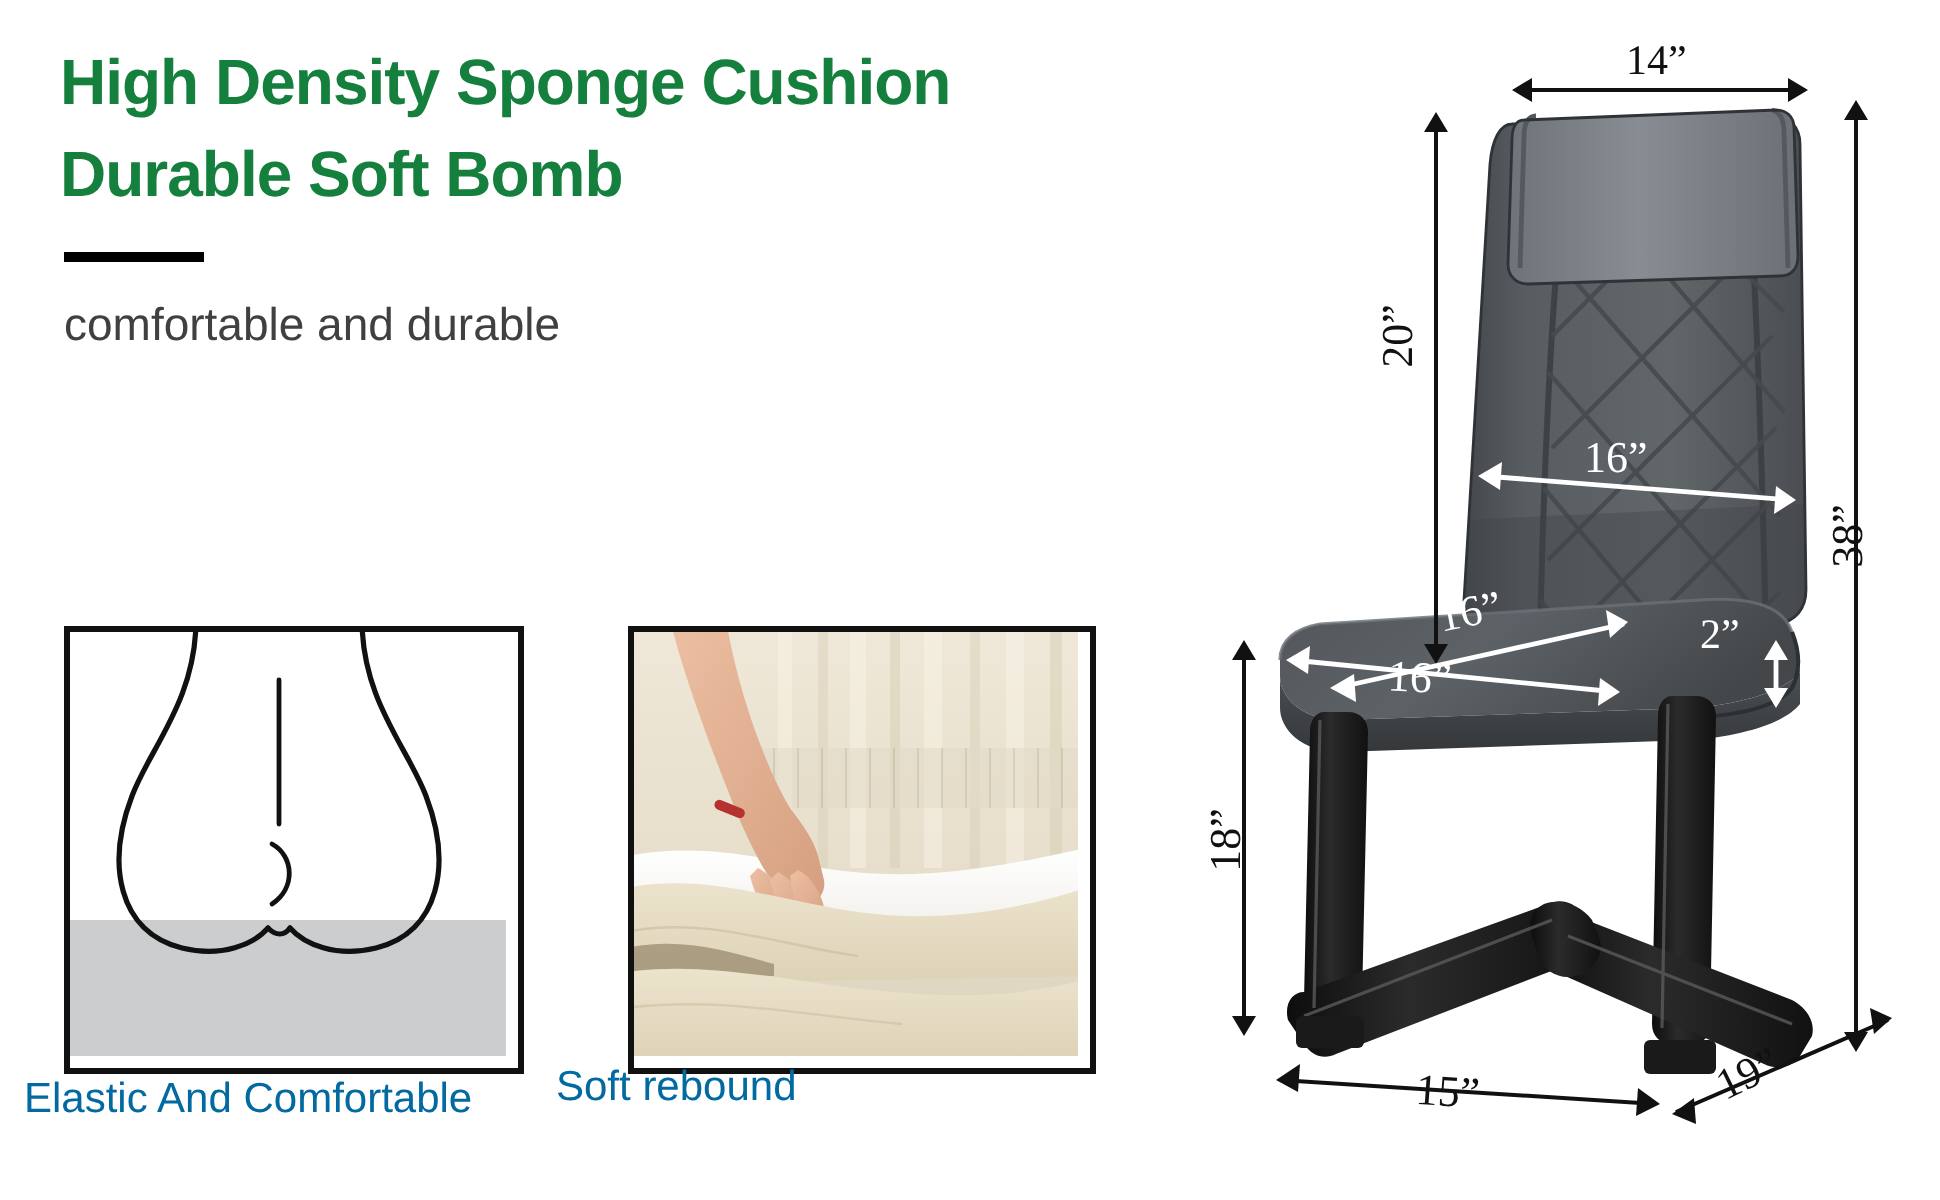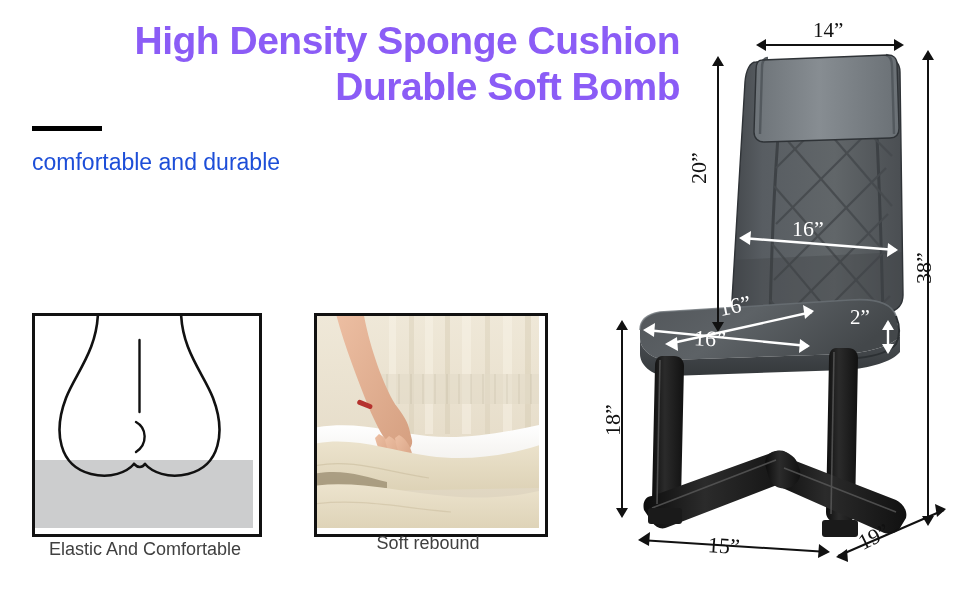--- a/index.html
+++ b/index.html
@@ -5,32 +5,32 @@
   html,body{margin:0;padding:0;}
   body{
     width:970px;height:600px;overflow:hidden;background:#ffffff;
     font-family:"Liberation Sans",sans-serif;color:#111;position:relative;
   }
   #stage{position:relative;width:970px;height:600px;}
 
   
   .headline{position:absolute;left:30px;top:18px;width:650px;}
   .headline h1{
-    margin:0;font-size:39px;line-height:46px;font-weight:bold;
-    letter-spacing:-0.5px;color:#8b5cf6;text-align:right;
+    margin:0;font-size:32px;line-height:46px;font-weight:bold;
+    letter-spacing:-0.5px;color:#15803d;
   }
   .divider{width:70px;height:5px;background:#000;margin:16px 0 0 2px;}
-  .subhead{margin:18px 0 0 2px;font-size:23px;color:#1d4ed8;}
+  .subhead{margin:18px 0 0 2px;font-size:23px;color:#404040;}
 
   
   .panel{position:absolute;border:3px solid #111;background:#fff;overflow:hidden;}
   #panel-elastic{left:32px;top:313px;width:224px;height:218px;}
   #panel-rebound{left:314px;top:313px;width:228px;height:218px;}
 
-  .caption{position:absolute;text-align:center;font-size:18px;color:#404040;line-height:23px;}
+  .caption{position:absolute;text-align:left;font-size:21px;color:#0369a1;line-height:23px;}
   #cap-elastic{left:12px;top:538px;width:266px;}
   #cap-rebound{left:278px;top:532px;width:300px;}
 
   
   #chair{position:absolute;left:600px;top:0;width:370px;height:544px;}
   .dim-label{position:absolute;font-family:"Liberation Serif",serif;white-space:nowrap;}
   .dim-black{color:#111;}
   .dim-white{color:#ffffff;}
   .v-rot{transform:rotate(-90deg);transform-origin:50% 50%;}
 </style>

